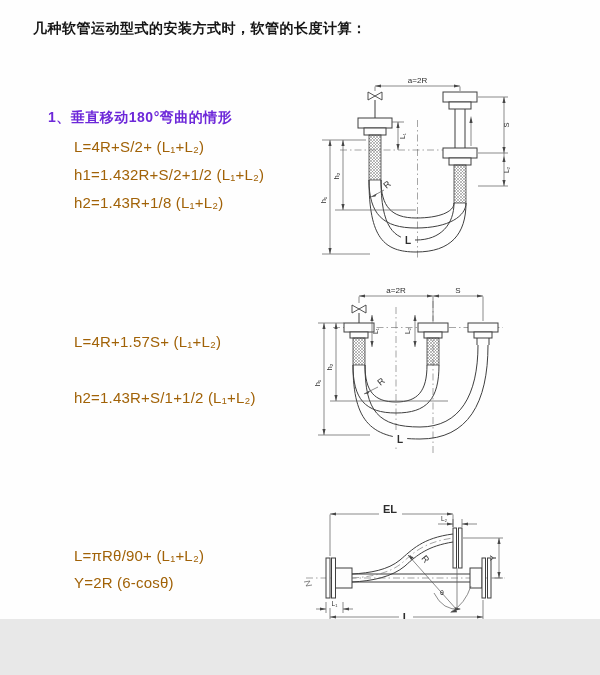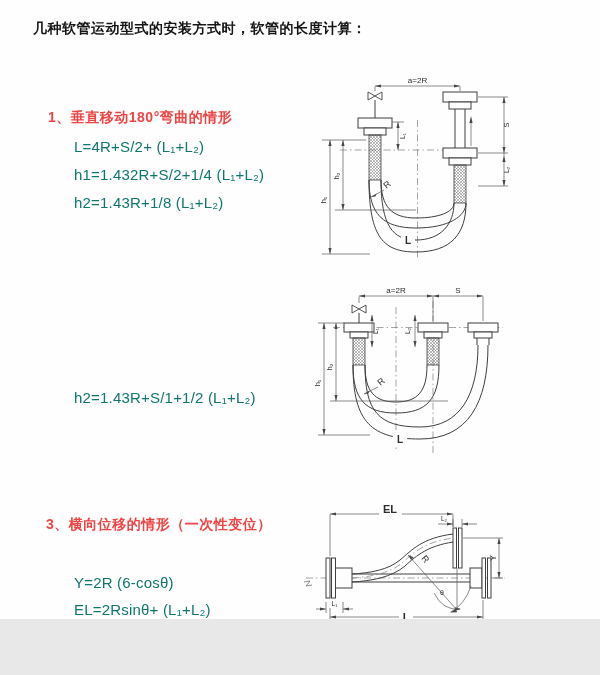--- a/index.html
+++ b/index.html
@@ -1,48 +1,48 @@
 <!DOCTYPE html>
 <html><head>
 <meta charset="utf-8">
 <style>
   html,body{margin:0;padding:0;background:#e8e8e8;}
   .page{position:relative;width:600px;height:619px;background:#fefefe;overflow:hidden;
         font-family:"Liberation Sans","DejaVu Sans",sans-serif;color:#1c1c1c;}
   .title{position:absolute;left:33px;top:20px;font-size:14px;font-weight:bold;letter-spacing:.5px;color:#161616;}
-  .sec-head{position:absolute;font-size:14px;font-weight:bold;letter-spacing:.5px;color:#ef4444;}
-  .formula{position:absolute;left:74px;font-size:15px;color:#0f766e;letter-spacing:.2px;}
+  .sec-head{position:absolute;font-size:14px;font-weight:bold;letter-spacing:.5px;color:#6d28d9;}
+  .formula{position:absolute;left:74px;font-size:15px;color:#a16207;letter-spacing:.2px;}
   svg{position:absolute;overflow:visible;}
   svg text{fill:#2e2e2e;font-family:"Liberation Sans","DejaVu Sans",sans-serif;}
   .part{fill:#fdfdfd;stroke:#3f3f3f;stroke-width:1;}
   .hose{fill:none;stroke:#3f3f3f;stroke-width:1;}
   .pipe{stroke:#3f3f3f;stroke-width:1;}
   .dim{stroke:#5a5a5a;stroke-width:.7;fill:none;}
   .cl{stroke:#6a6a6a;stroke-width:.6;stroke-dasharray:7 3 1.5 3;fill:none;}
   .ah{fill:#474747;stroke:none;}
   .braid{stroke:#3f3f3f;stroke-width:.8;}
   .lblbg{fill:#fefefe;stroke:none;}
 </style>
 </head>
 <body>
 
 <div class="page">
 
   <div class="title">几种软管运动型式的安装方式时，软管的长度计算：</div>
 
   <div class="sec-head" style="left:48px;top:109px">1、垂直移动180°弯曲的情形</div>
   <div class="formula" style="top:138px">L=4R+S/2+ (L₁+L₂)</div>
-  <div class="formula" style="top:166px">h1=1.432R+S/2+1/4 (L₁+L₂)</div>
+  <div class="formula" style="top:166px">h1=1.432R+S/2+1/2 (L₁+L₂)</div>
   <div class="formula" style="top:194px">h2=1.43R+1/8 (L₁+L₂)</div>
 
+  <div class="formula" style="top:333px">L=4R+1.57S+ (L₁+L₂)</div>
   <div class="formula" style="top:389px">h2=1.43R+S/1+1/2 (L₁+L₂)</div>
 
-  <div class="sec-head" style="left:46px;top:516px">3、横向位移的情形（一次性变位）</div>
+  <div class="formula" style="top:547px">L=πRθ/90+ (L₁+L₂)</div>
   <div class="formula" style="top:574px">Y=2R (6-cosθ)</div>
-  <div class="formula" style="top:601px">EL=2Rsinθ+ (L₁+L₂)</div>
 
   <svg style="left:308px;top:68px" width="240" height="196" viewBox="0 0 240 196">
     <defs>
       <pattern id="p1" width="3" height="3" patternUnits="userSpaceOnUse">
         <path d="M0,3 L3,0 M0,0 L3,3" stroke="#6a6a6a" stroke-width="0.45"></path>
       </pattern>
     </defs>
 
     <line class="cl" x1="109.5" y1="52" x2="109.5" y2="191"></line>
     <line class="cl" x1="32" y1="82" x2="172" y2="82"></line>

